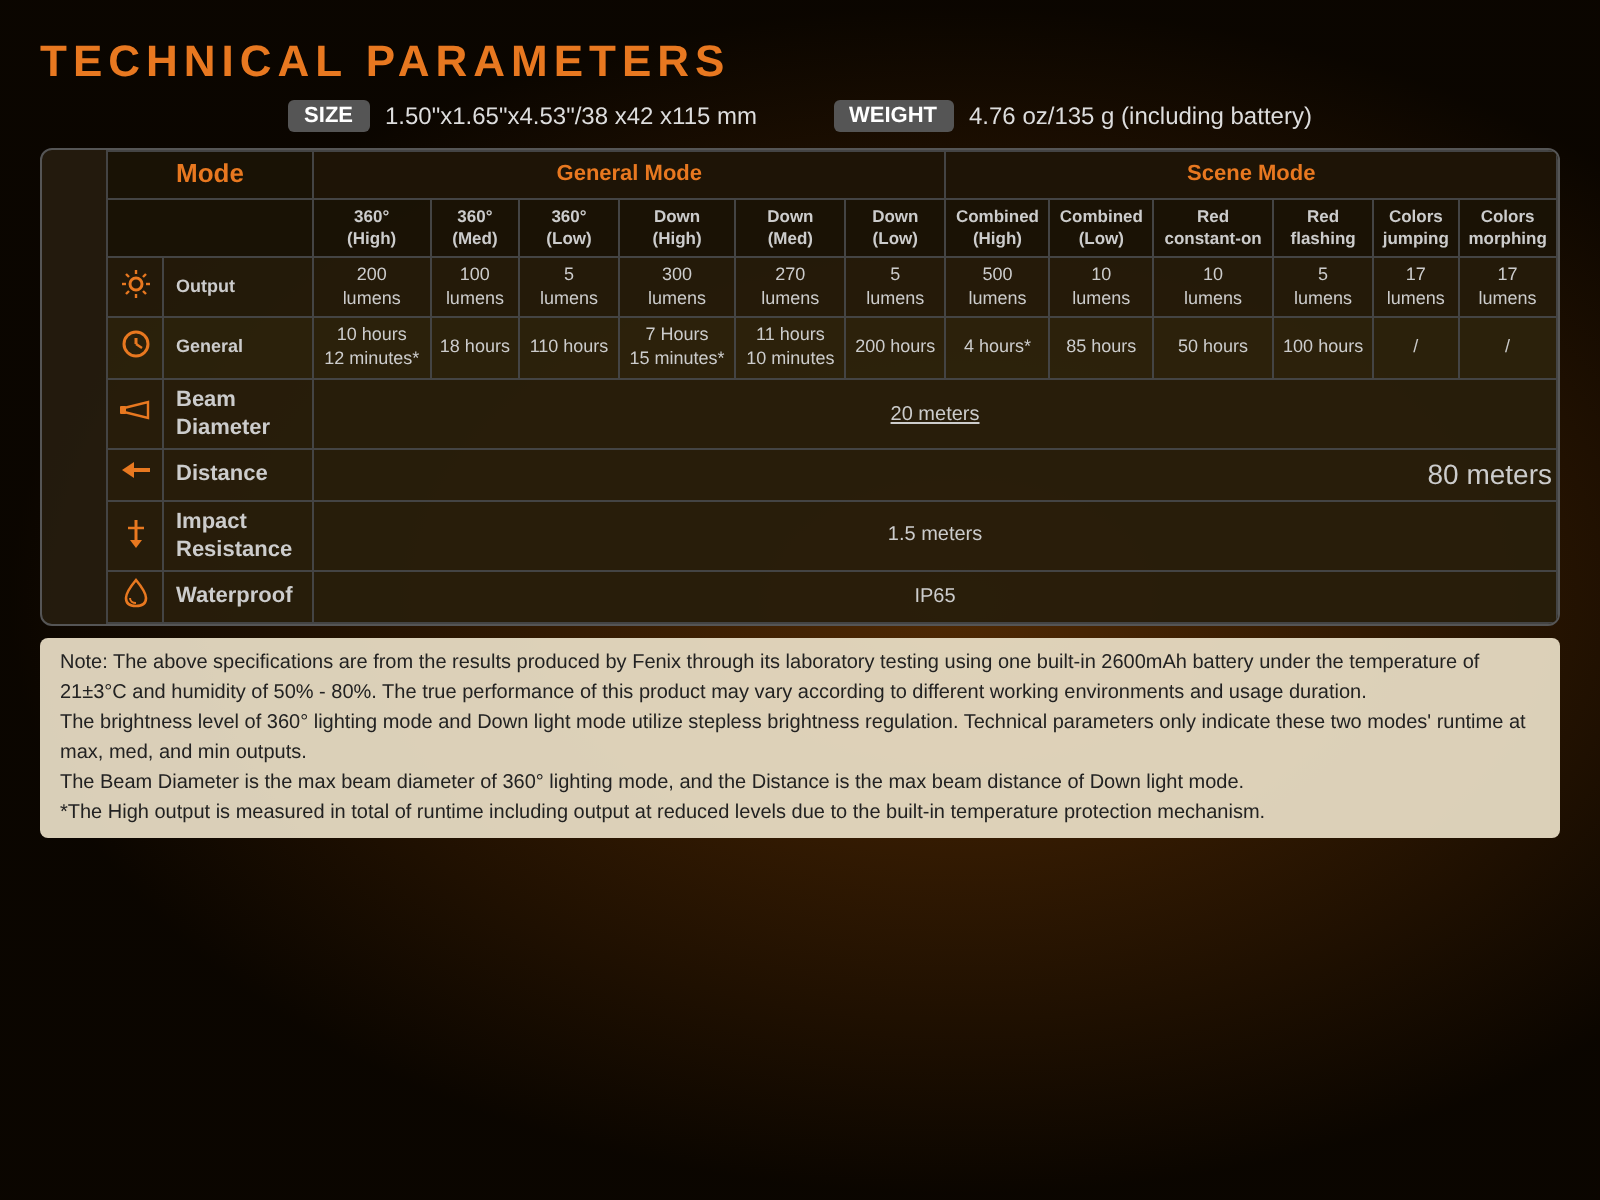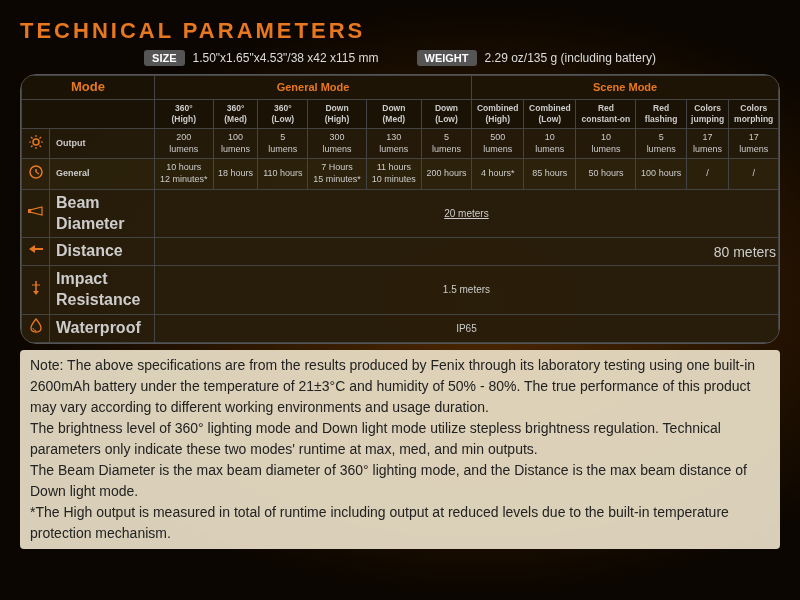--- a/index.html
+++ b/index.html
@@ -50,23 +50,24 @@
       padding: 2px 8px;
       border-radius: 3px;
     }
     .spec-value {
       color: #ddd;
       font-size: 12px;
     }
     .main-table-container {
       background: rgba(40,30,15,0.85);
       border: 1px solid #555;
-      border-radius: 16px;
+      border-radius: 6px;
       overflow: hidden;
       margin-bottom: 6px;
+      padding-left: 32px;
     }
     table {
       width: 100%;
       border-collapse: collapse;
       font-size: 10px;
     }
     th, td {
       border: 1px solid #444;
       text-align: center;
       padding: 3px 2px;
@@ -117,46 +118,46 @@
       background: rgba(45,35,12,0.7);
       font-size: 9px;
       color: #ccc;
     }
     .data-row:nth-child(odd) td {
       background: rgba(35,25,8,0.7);
     }
     .span-row td {
       background: rgba(40,30,10,0.75);
       color: #ccc;
-      font-size: 16px;
+      font-size: 11px;
     }
     .notes-box {
       background: rgba(235,225,200,0.92);
       border-radius: 4px;
       padding: 5px 10px;
-      font-size: 14px;
+      font-size: 10px;
       color: #222;
       line-height: 1.5;
     }
   </style>
 </head>
 <body>
 
 <div class="bg-overlay"></div>
 <div class="content">
   <div class="page-title">TECHNICAL PARAMETERS</div>
 
   <div class="specs-row">
     <div class="spec-item">
       <span class="spec-badge">SIZE</span>
       <span class="spec-value">1.50"x1.65"x4.53"/38 x42 x115 mm</span>
     </div>
     <div class="spec-item">
       <span class="spec-badge">WEIGHT</span>
-      <span class="spec-value">2.29 oz/135 g (including battery)</span>
+      <span class="spec-value">4.76 oz/135 g (including battery)</span>
     </div>
   </div>
 
   <div class="main-table-container">
     <table>
       <thead>
         <tr>
           <td colspan="2" class="mode-cell" style="font-size:13px;">Mode</td>
           <th colspan="6" class="header-section-general">General Mode</th>
           <th colspan="6" class="header-section-scene">Scene Mode</th>
@@ -206,21 +207,21 @@
   </svg></td>
             <td class="row-label" style="white-space: pre-line;">Output</td>
             <td style="white-space: pre-line; font-size: 9px;">200
 lumens</td>
             <td style="white-space: pre-line; font-size: 9px;">100
 lumens</td>
             <td style="white-space: pre-line; font-size: 9px;">5
 lumens</td>
             <td style="white-space: pre-line; font-size: 9px;">300
 lumens</td>
-            <td style="white-space: pre-line; font-size: 9px;">130
+            <td style="white-space: pre-line; font-size: 9px;">270
 lumens</td>
             <td style="white-space: pre-line; font-size: 9px;">5
 lumens</td>
             <td style="white-space: pre-line; font-size: 9px;">500
 lumens</td>
             <td style="white-space: pre-line; font-size: 9px;">10
 lumens</td>
             <td style="white-space: pre-line; font-size: 9px;">10
 lumens</td>
             <td style="white-space: pre-line; font-size: 9px;">5

